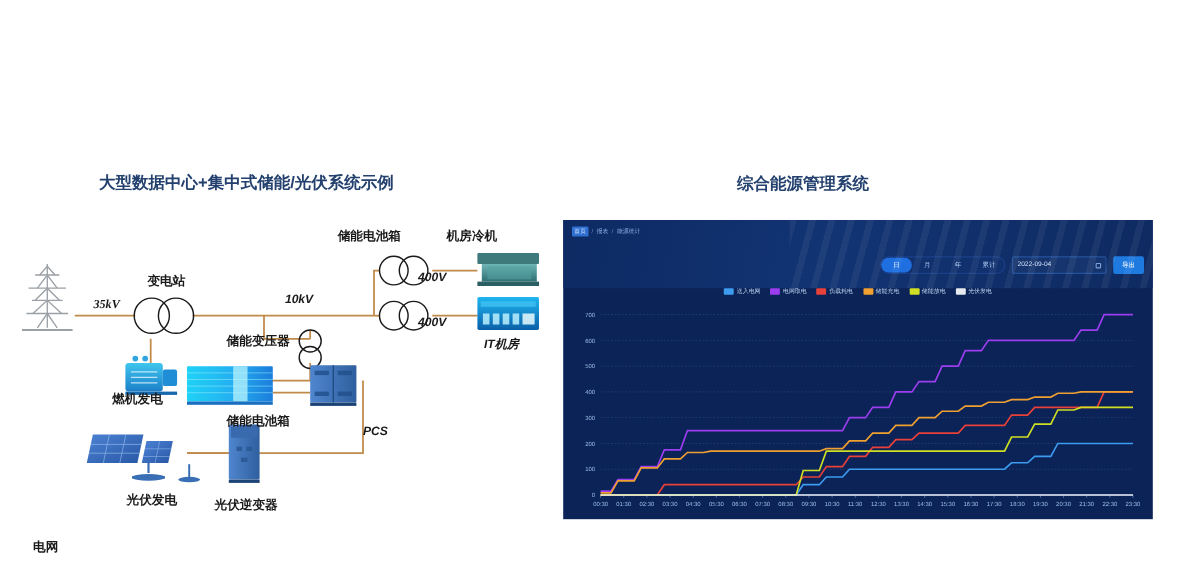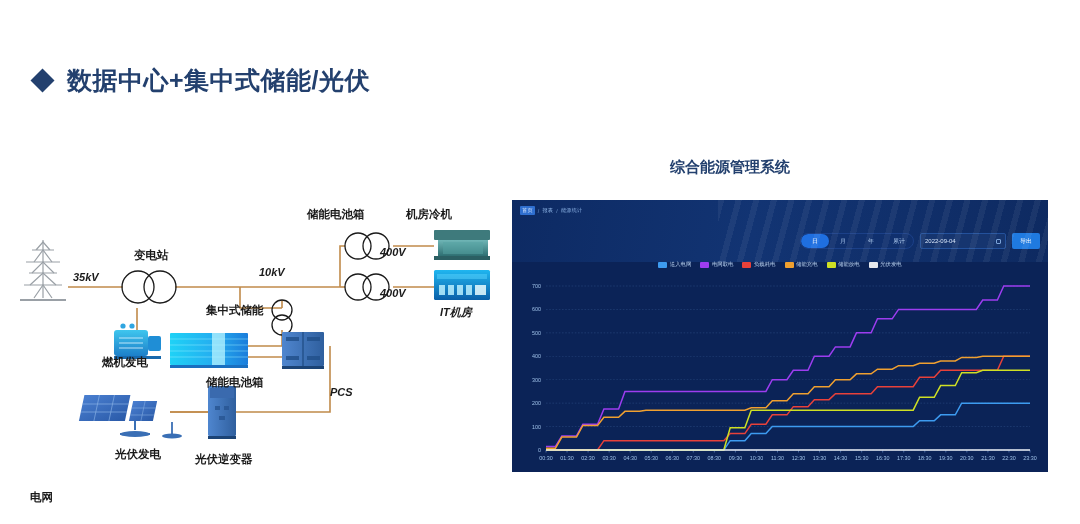--- a/index.html
+++ b/index.html
@@ -115,25 +115,22 @@
   .ax-text { font-size: 5.4px; fill: #9ec0e8; font-family: "Liberation Sans", sans-serif; }
   .grid-line { stroke: #3b5f97; stroke-width: .5; stroke-dasharray: 1.6 1.6; opacity: .75; }
   .axis-line { stroke: #5b82bd; stroke-width: .7; }
   .series { fill: none; stroke-width: 1.5; }
 </style>
 </head>
 <body>
 
 <div id="root">
 
-  <div class="slide-title-row">
-    <div class="diamond-bullet"></div>
-    <div class="slide-title">数据中心+集中式储能/光伏</div>
-  </div>
-
+
+  <div class="caption" id="caption-left">大型数据中心+集中式储能/光伏系统示例</div>
   <div class="caption" id="caption-right">综合能源管理系统</div>
 
   <div id="diagram">
     <svg width="500" height="290" viewBox="0 0 500 290">
       <defs>
         <linearGradient id="gChiller" x1="0" y1="0" x2="0" y2="1">
           <stop offset="0" stop-color="#6fb6b6"></stop>
             <stop offset="1" stop-color="#2e6f72"></stop>
         </linearGradient>
         <linearGradient id="gRack" x1="0" y1="0" x2="0" y2="1">
@@ -292,29 +289,29 @@
         <g fill="#2a5896" opacity=".9">
           <rect x="205" y="216" width="5" height="4"></rect>
             <rect x="214" y="216" width="5" height="4"></rect>
           <rect x="209" y="226" width="6" height="4"></rect>
         </g>
         <rect x="198" y="246" width="28" height="3" fill="#1b4375"></rect>
       </g>
     </svg>
 
     <div class="dg-label" style="left:20px;  top:300px;">电网</div>
-    <div class="dg-label ital" style="left:63px; top:81px;">35kV</div>
+    <div class="dg-label ital" style="left:75px; top:81px;font-family:Liberation Serif, serif;">35kV</div>
     <div class="dg-label" style="left:124px; top:58px;">变电站</div>
     <div class="dg-label ital" style="left:214px; top:76px;margin-left:35px;">10kV</div>
     <div class="dg-label" style="left:297px; top:17px;">储能电池箱</div>
     <div class="dg-label" style="left:396px; top:17px;">机房冷机</div>
     <div class="dg-label ital" style="left:370px; top:56px;">400V</div>
     <div class="dg-label ital" style="left:370px; top:97px;">400V</div>
     <div class="dg-label ital" style="left:430px; top:115px;">IT机房</div>
-    <div class="dg-label" style="left:196px; top:113px;">集中式储能</div>
+    <div class="dg-label" style="left:196px; top:113px;">储能变压器</div>
     <div class="dg-label ital" style="left:320px; top:152px;margin-top:44px;">PCS</div>
     <div class="dg-label" style="left:92px;  top:165px;">燃机发电</div>
     <div class="dg-label" style="left:160px; top:185px;margin-left:36px;">储能电池箱</div>
     <div class="dg-label" style="left:105px; top:257px;">光伏发电</div>
     <div class="dg-label" style="left:185px; top:262px;">光伏逆变器</div>
   </div>
 
   <div id="dashboard">
 
     <div id="dash-header">

